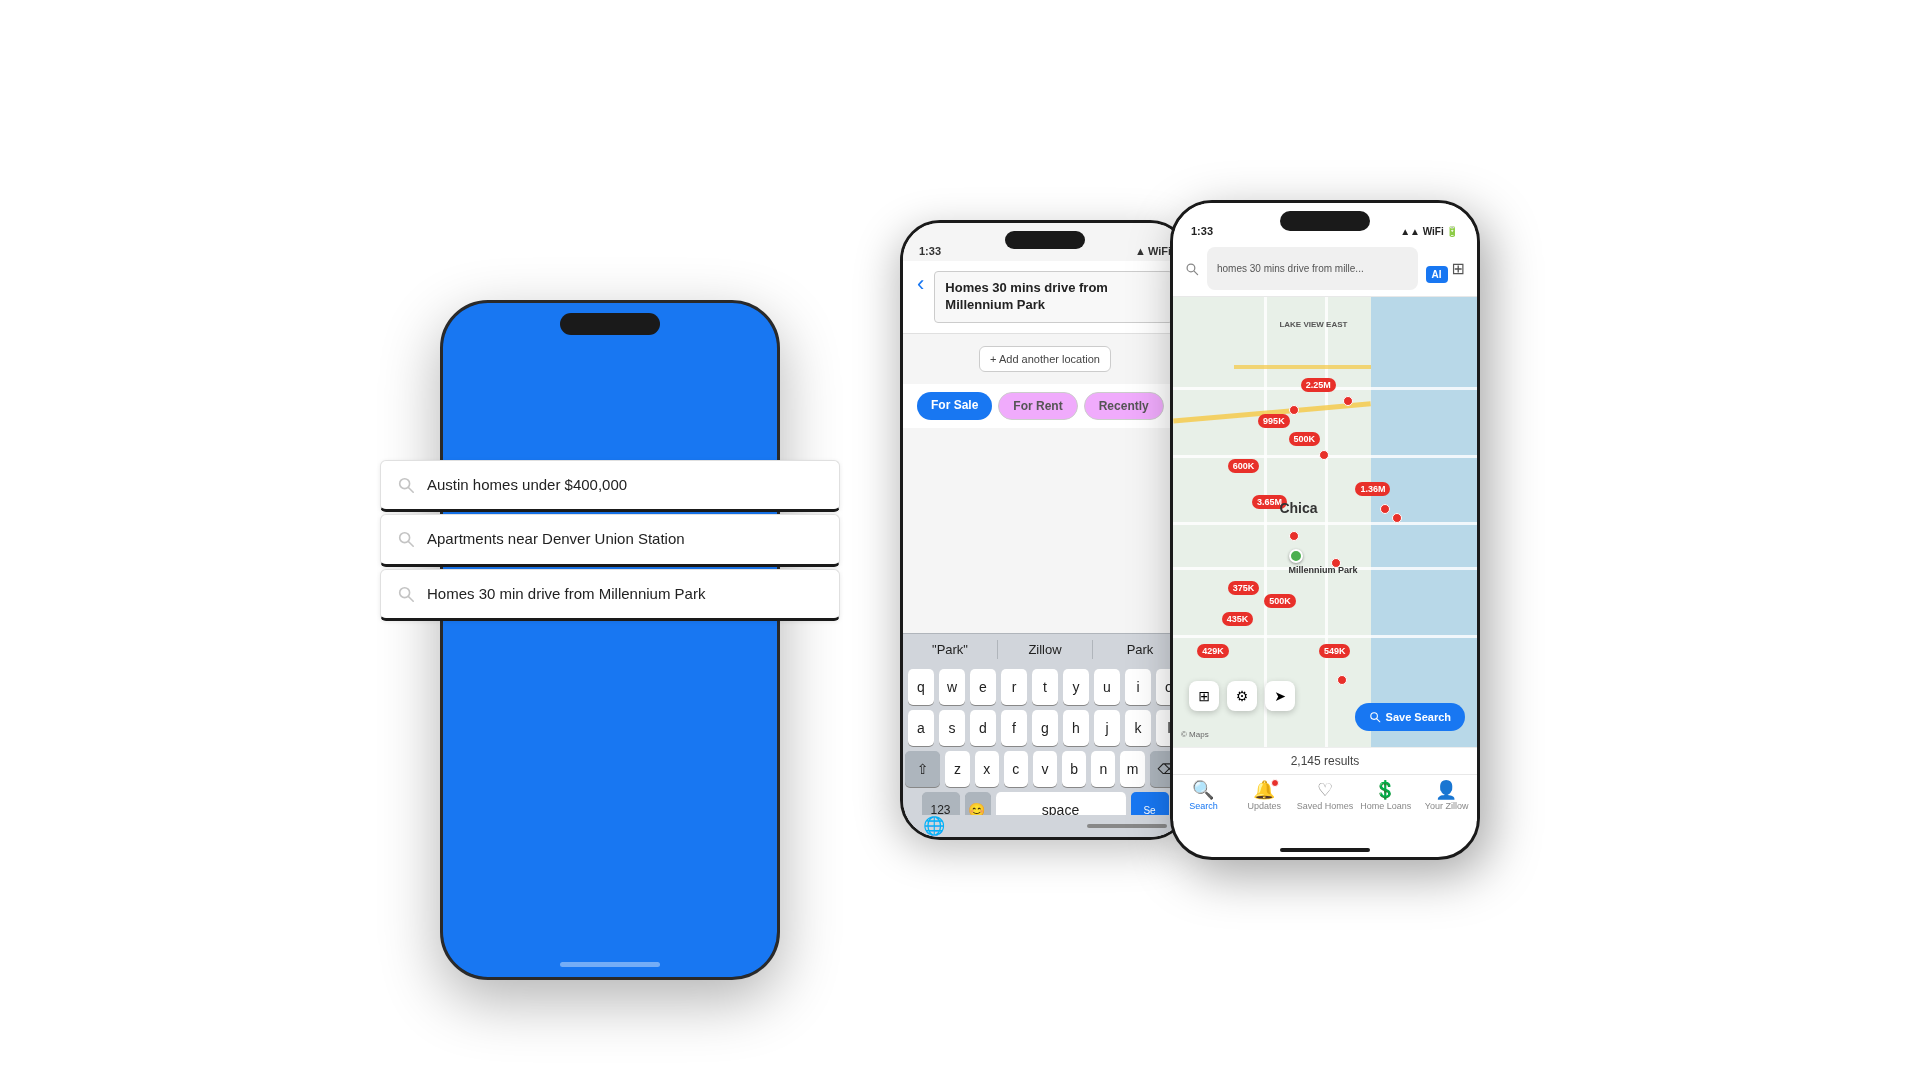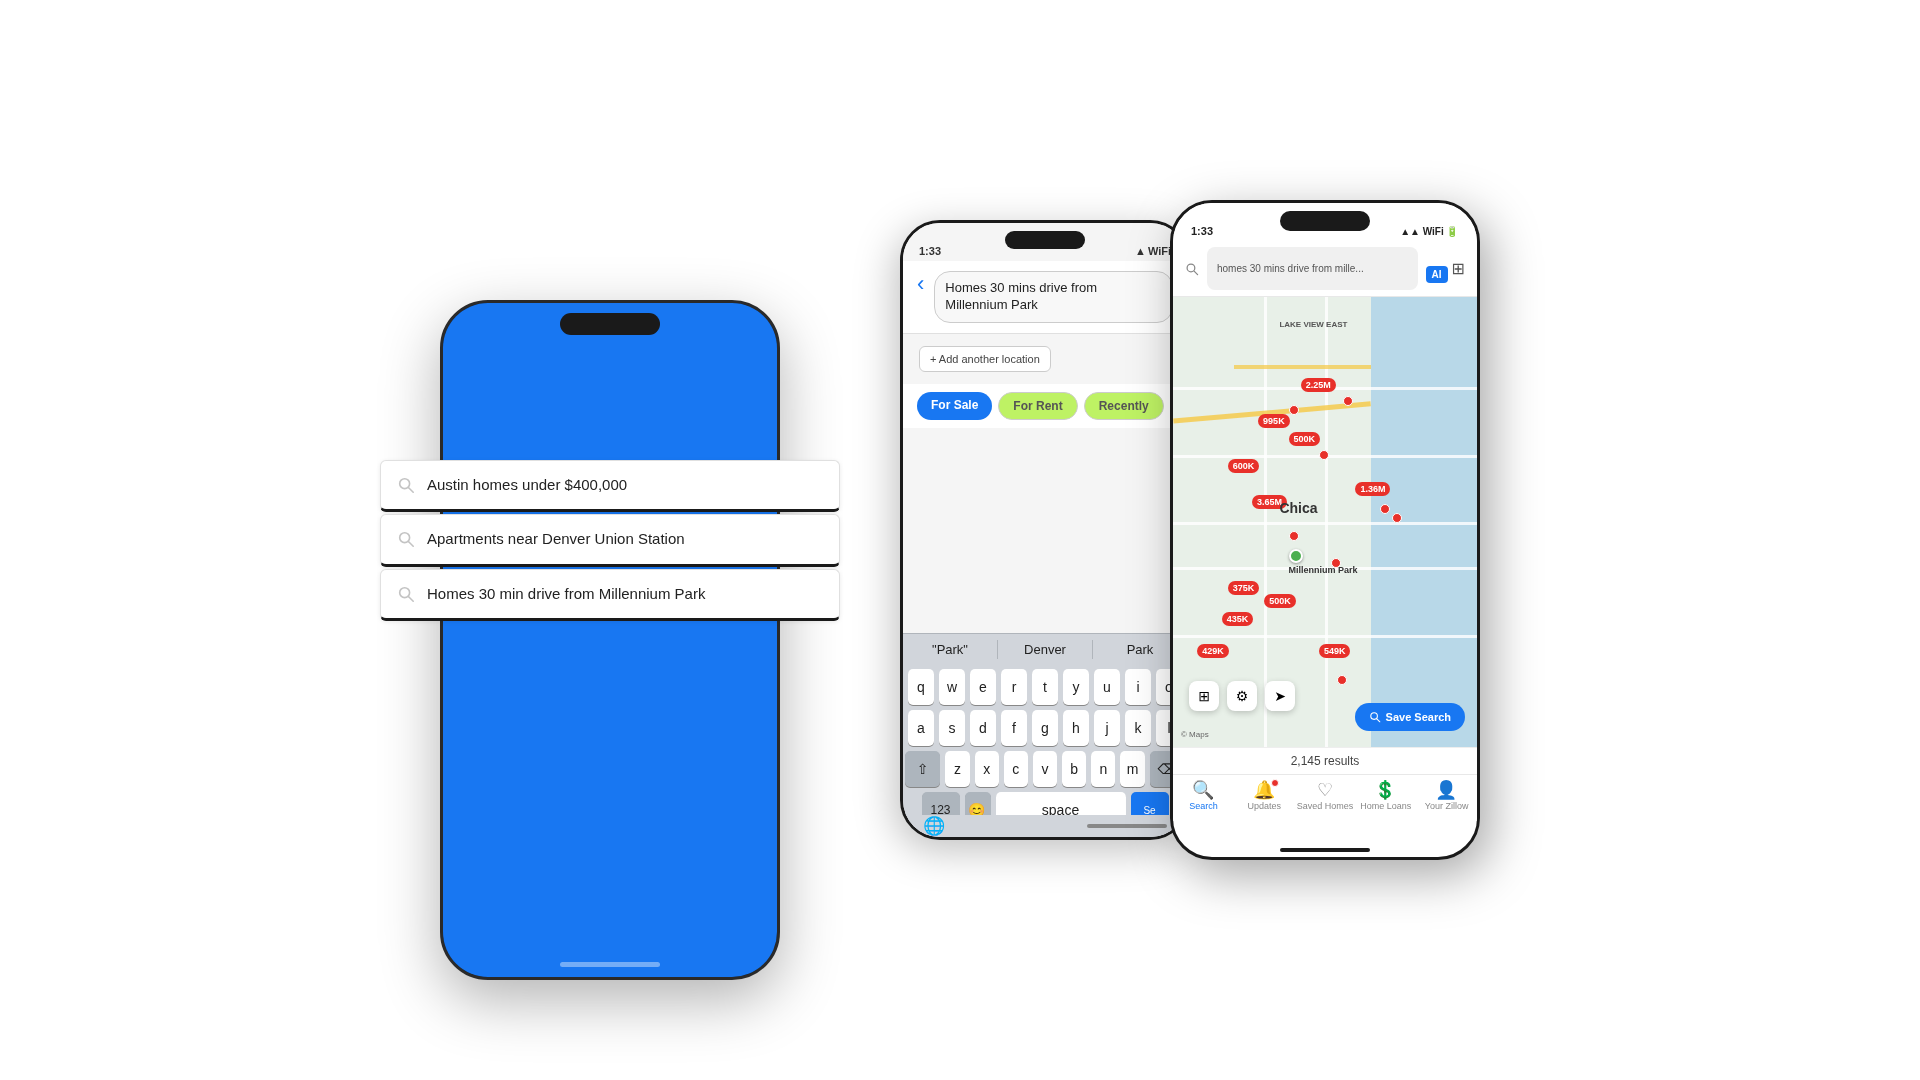--- a/index.html
+++ b/index.html
@@ -180,25 +180,26 @@
       color: #1877f2;
       font-size: 22px;
       line-height: 1;
       margin-top: 2px;
     }
 
     .search-box-back {
       flex: 1;
       background: #f8f8f8;
       border: 1.5px solid #ccc;
-      border-radius: 16px;
+      border-radius: 4px;
       padding: 8px 10px;
       font-size: 13px;
       color: #222;
       line-height: 1.3;
+      font-weight: bold;
     }
 
     .add-location-btn {
       margin: 8px 14px;
       border: 1.5px solid #ccc;
       border-radius: 6px;
       padding: 6px 10px;
       font-size: 11px;
       color: #444;
       background: #fff;
@@ -221,21 +222,21 @@
       font-weight: 600;
     }
 
     .tab-btn-active {
       background: #1877f2;
       color: #fff;
       border: none;
     }
 
     .tab-btn-inactive {
-      background: #bef264;
+      background: #f0abfc;
       color: #555;
       border: 1.5px solid #ccc;
       text-align: right;
     }
 
     .keyboard-area {
       position: absolute;
       bottom: 0;
       left: 0; right: 0;
       background: #d1d5db;
@@ -562,21 +563,21 @@
         </div>
       </div>
 
       <div class="phone-back-header">
         <span class="back-arrow">‹</span>
         <div class="search-box-back">
           <span>Homes 30 mins drive from Millennium Park</span>
         </div>
       </div>
 
-      <div style="padding: 4px 2px;">
+      <div style="padding: 4px 2px; text-align: center;">
         <div class="add-location-btn">
           <span>+ Add another location</span>
         </div>
       </div>
 
       <div class="tab-row">
         <div class="tab-btn tab-btn-active">
           <span>For Sale</span>
         </div>
         <div class="tab-btn tab-btn-inactive">
@@ -586,21 +587,21 @@
           <span>Recently</span>
         </div>
       </div>
 
       <div class="keyboard-area">
         <div class="keyboard-suggestions">
           <div class="keyboard-suggestion">
             <span>"Park"</span>
           </div>
           <div class="keyboard-suggestion">
-            <span>Denver</span>
+            <span>Zillow</span>
           </div>
           <div class="keyboard-suggestion">
             <span>Park</span>
           </div>
         </div>
         <div class="keyboard-rows">
 
           <div class="key-row">
             <div class="key">
                 <span>q</span>

